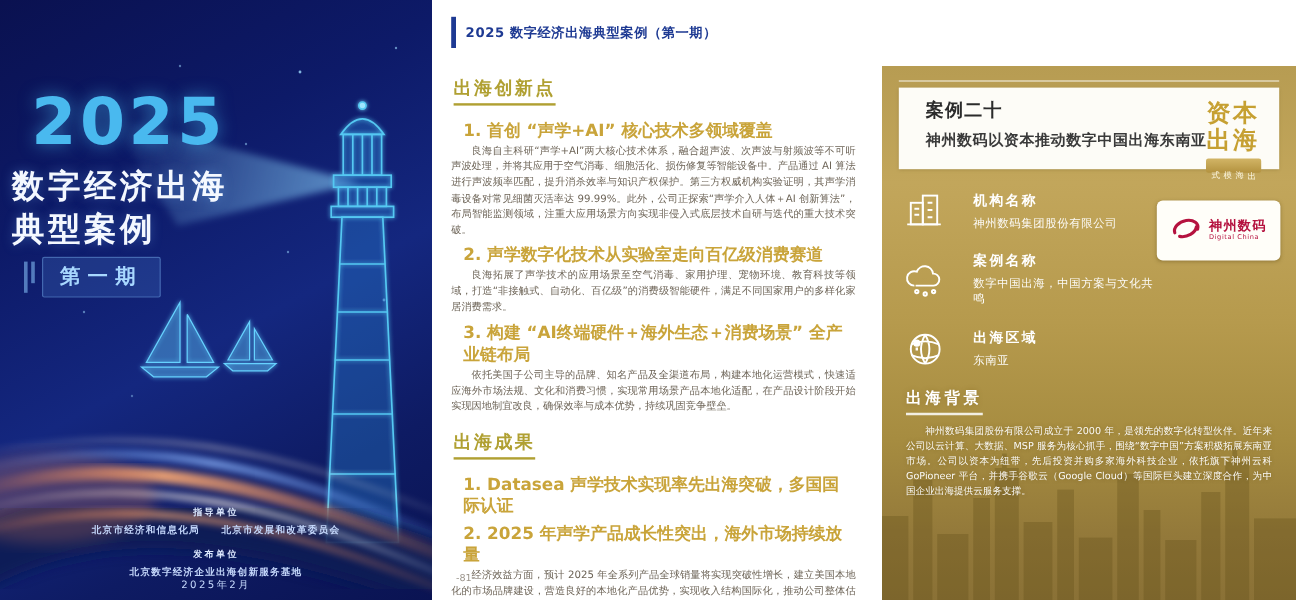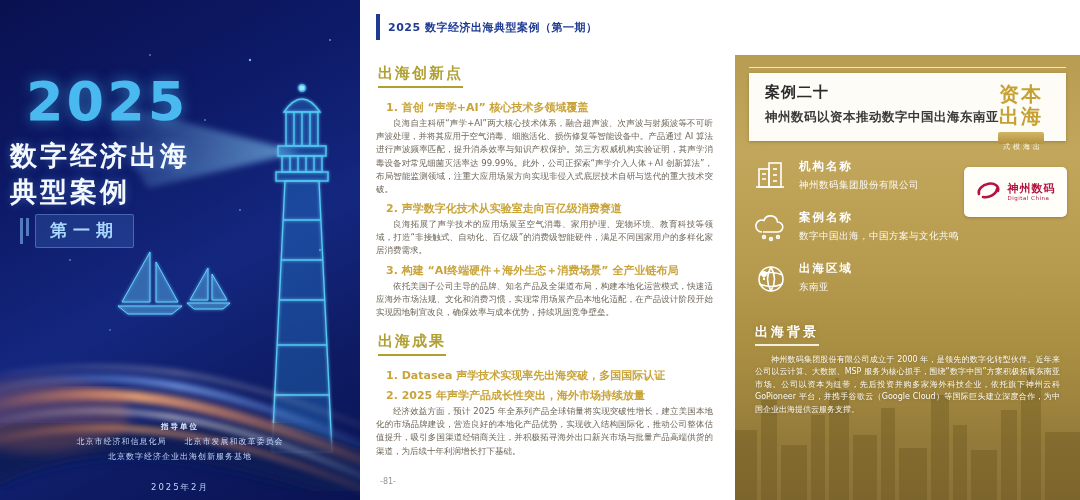--- a/index.html
+++ b/index.html
@@ -17,58 +17,58 @@
                  color:#f4f8ff; line-height:1.35; letter-spacing:3px; text-shadow:0 0 10px rgba(120,190,255,.35); }
   .issue-wrap { position:absolute; left:20px; top:214px; display:flex; align-items:center; }
   .issue-bars { display:flex; gap:3px; margin-right:6px; }
   .issue-bars i { display:block; width:3px; background:rgba(140,200,255,.55); }
   .issue-bars i:nth-child(1){ height:26px; } .issue-bars i:nth-child(2){ height:18px; }
   .issue-badge { background:rgba(90,150,230,.20); border:1px solid rgba(140,200,255,.35);
                  color:#a8d8ff; font-size:17px; font-weight:bold; letter-spacing:6px;
                  padding:4px 14px 5px; border-radius:2px; }
   .cover-credits { position:absolute; left:0; right:0; top:422px; text-align:center; color:#cfe0ff; }
   .credit-label { font-size:7.5px; font-weight:bold; color:#dde9ff; letter-spacing:2px; }
-  .credit-text  { font-size:8px; color:#c3d6fa; margin-top:4px; letter-spacing:1px; }
+  .credit-text  { font-size:8px; color:#c3d6fa; margin-top:4px; letter-spacing:1px;font-weight:bold; }
   .credit-gap   { margin-top:10px; }
   .cover-date { position:absolute; left:0; right:0; top:482px; text-align:center;
                 font-size:8.5px; color:#c3d6fa; letter-spacing:2px; }
 
   
   .midpage { position:relative; width:375px; flex:0 0 375px; background:#ffffff; padding:14px 22px 0 16px; }
   .mid-header { display:flex; align-items:center; margin-bottom:14px; }
   .mid-header-bar { width:4px; height:26px; background:#1e3a93; margin-right:8px; }
   .mid-header-text { font-size:11px; font-weight:bold; color:#1e3a93; letter-spacing:.5px; }
   .sec-title { display:inline-block; font-size:15px; font-weight:bold; color:#b0a032;
                letter-spacing:2px; border-bottom:2px solid #b0a032; padding-bottom:3px;
                margin:10px 0 7px 2px; }
-  .item-h { font-size:11px; font-weight:bold; color:#c9a43a; margin:5px 0 2px 10px; }
+  .item-h { font-size:14px; font-weight:bold; color:#c9a43a; margin:5px 0 2px 10px; }
   .item-b { font-size:8.5px; color:#6e6558; line-height:1.55; text-align:justify;
             text-indent:2em; margin-bottom:3px; }
   .page-no { position:absolute; left:20px; bottom:14px; font-size:8px; color:#9a938a; }
 
   
   .casepage { position:relative; width:345px; flex:0 0 345px; background:#ffffff; overflow:hidden; }
   .case-gold { position:absolute; top:55px; left:0; right:0; bottom:0; overflow:hidden;
                background: linear-gradient(180deg,#b79c52 0%, #c2a65b 22%, #b69a4d 48%, #a68c40 70%, #93793a 88%, #8a7136 100%); }
   .case-skyline { position:absolute; bottom:0; left:0; opacity:.30; }
   .case-topline { position:absolute; top:12px; left:14px; right:14px; height:1px; background:rgba(255,255,255,.75); }
   .case-card { position:absolute; top:18px; left:14px; right:14px; height:68px; background:#fdfcf7;
-               box-shadow:0 1px 3px rgba(90,70,20,.35); display:flex; justify-content:flex-start;
+               box-shadow:0 1px 3px rgba(90,70,20,.35); display:flex; justify-content:center;
                padding:10px 10px 10px 16px; }
   .case-label { font-size:15px; font-weight:bold; color:#2b2b2b; letter-spacing:1px; }
   .case-title { font-size:12.5px; font-weight:bold; color:#3a3a3a; margin-top:7px; letter-spacing:.5px; }
   .case-mode { display:flex; align-items:center; gap:5px;flex-direction:column; }
   .mode-chars { text-align:center; font-size:20px; font-weight:bold; color:#c6a032;
                 line-height:1.1; letter-spacing:2px; }
   .mode-ribbon { writing-mode:vertical-rl; font-size:7px; color:#fffbe8; letter-spacing:2px;
                  background:linear-gradient(180deg,#d2b566,#b3923f); padding:5px 3px; border-radius:2px;
                  height:52px; display:flex; align-items:center; justify-content:center; }
   .info-list { position:absolute; top:104px; left:18px; width:215px; display:flex;
                flex-direction:column; gap:17px; }
-  .info-item { display:flex; align-items:flex-start; gap:12px; }
+  .info-item { display:flex; align-items:center; gap:24px; }
   .info-icon { flex:0 0 34px; }
   .info-label { font-size:11.5px; font-weight:bold; color:#ffffff; letter-spacing:2px; }
   .info-value { font-size:9.5px; color:rgba(255,255,255,.95); margin-top:5px; letter-spacing:.5px; }
   .logo-card { position:absolute; top:112px; right:13px; width:103px; height:50px; background:#fffef9;
                border-radius:5px; box-shadow:0 1px 3px rgba(90,70,20,.35);
                display:flex; align-items:center; justify-content:center; gap:6px; }
   .logo-texts { display:flex; flex-direction:column; line-height:1.15; }
   .logo-cn { font-size:11px; font-weight:bold; color:#b5123f; letter-spacing:1px; }
   .logo-en { font-size:5.5px; color:#b5123f; letter-spacing:.5px; }
   .bg-sec { position:absolute; top:266px; left:20px; right:20px; }
@@ -183,20 +183,21 @@
     <div class="issue-wrap">
       <span class="issue-bars">
           <i></i>
           <i></i>
         </span>
       <span class="issue-badge">第一期</span>
     </div>
     <div class="cover-credits">
       <div class="credit-label">指导单位</div>
       <div class="credit-text">北京市经济和信息化局　　北京市发展和改革委员会</div>
+      <div class="credit-label credit-gap">发布单位</div>
       <div class="credit-text">北京数字经济企业出海创新服务基地</div>
     </div>
     <div class="cover-date">2025年2月</div>
   </div>
 
   <div class="midpage">
     <div class="mid-header">
       <span class="mid-header-bar"></span>
       <span class="mid-header-text">2025 数字经济出海典型案例（第一期）</span>
     </div>

